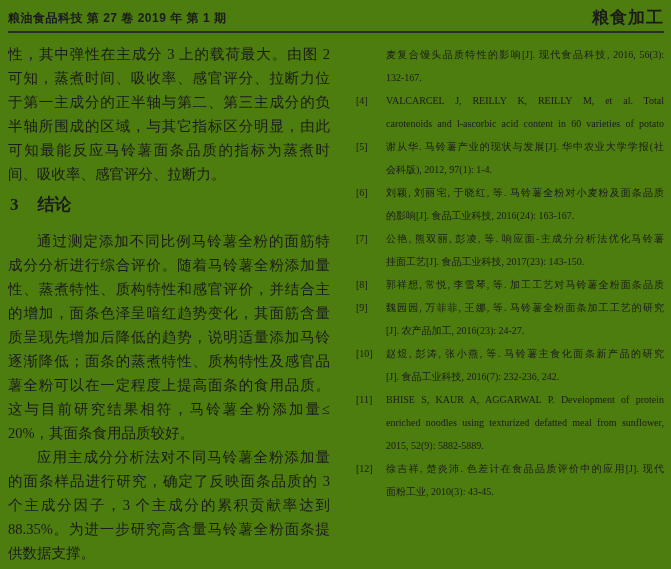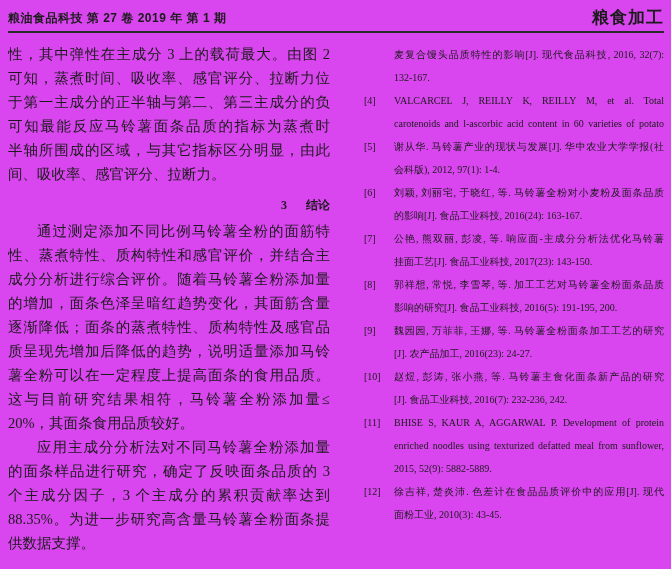--- a/index.html
+++ b/index.html
@@ -1,49 +1,49 @@
 <!DOCTYPE html>
 <html><head>
 <meta charset="utf-8">
 <style>
   html,body{margin:0;padding:0;background:#ffffff;}
   .page{
     position:relative;
     width:671px;height:569px;
-    background:#d946ef;
+    background:#4d7c0f;
     color:#1b1b1b;
     font-family:"Liberation Serif","DejaVu Serif",serif;
     overflow:hidden;
   }
   
   .header{
     position:absolute;top:0;left:8px;right:7px;height:31px;
     border-bottom:2px solid #2b2b2b;
     display:flex;justify-content:space-between;align-items:flex-end;
     font-family:"Liberation Sans","DejaVu Sans",sans-serif;
   }
   .journal-info{font-size:12px;font-weight:bold;padding-bottom:4px;letter-spacing:.5px;}
   .section-label{font-size:17px;font-weight:bold;padding-bottom:2px;letter-spacing:1px;}
   
   .columns{
     position:absolute;top:33px;left:8px;right:7px;bottom:0;
-    display:flex;gap:33px;font-family:Liberation Serif, serif;
+    display:flex;gap:25px;font-family:Liberation Serif, serif;
   }
   .col-left{width:322px;padding-top:9px;font-size:14.5px;}
   .col-right{flex:1;min-width:0;padding-top:10px;font-size:10px;}
   
   .tline{height:24px;line-height:24px;overflow:hidden;
          text-align:justify;text-align-last:justify;white-space:nowrap;}
   .rline{height:23px;line-height:23px;overflow:hidden;
          text-align:justify;text-align-last:justify;white-space:nowrap;}
   .tlast{text-align-last:left;}
   .tindent{text-indent:29px;}
   
-  .heading{height:24px;line-height:24px;margin:7px 0 2px 2px;
-           font-size:12px;font-weight:bold;text-align:right;}
+  .heading{height:24px;line-height:24px;margin:7px 0 12px 2px;
+           font-size:17px;font-weight:bold;}
   .heading .hnum{margin-right:19px;}
   
   .ref{position:relative;padding-left:31px;}
   .ref-label{position:absolute;left:1px;top:0;height:23px;line-height:23px;}
 </style>
 </head>
 <body>
 
 <div class="page">
 
@@ -52,48 +52,48 @@
     <span class="section-label">粮食加工</span>
   </div>
 
   <div class="columns">
 
     <div class="col-left">
       <div id="cont-para">
           <div class="tline">性，其中弹性在主成分 3 上的载荷最大。由图 2</div>
           <div class="tline">可知，蒸煮时间、吸收率、感官评分、拉断力位</div>
           <div class="tline">于第一主成分的正半轴与第二、第三主成分的负</div>
+          <div class="tline">半轴所围成的区域，与其它指标区分明显，由此</div>
           <div class="tline">可知最能反应马铃薯面条品质的指标为蒸煮时</div>
-          <div class="tline">半轴所围成的区域，与其它指标区分明显，由此</div>
           <div class="tline tlast">间、吸收率、感官评分、拉断力。</div>
         </div>
       <div class="heading">
         <span class="hnum">3</span><span>结论</span>
       </div>
       <div id="left-paras">
           <div class="tline tindent">通过测定添加不同比例马铃薯全粉的面筋特</div>
+          <div class="tline">成分分析进行综合评价。随着马铃薯全粉添加量</div>
           <div class="tline">性、蒸煮特性、质构特性和感官评价，并结合主</div>
-          <div class="tline">成分分析进行综合评价。随着马铃薯全粉添加量</div>
           <div class="tline">的增加，面条色泽呈暗红趋势变化，其面筋含量</div>
+          <div class="tline">质呈现先增加后降低的趋势，说明适量添加马铃</div>
           <div class="tline">逐渐降低；面条的蒸煮特性、质构特性及感官品</div>
-          <div class="tline">质呈现先增加后降低的趋势，说明适量添加马铃</div>
           <div class="tline">薯全粉可以在一定程度上提高面条的食用品质。</div>
           <div class="tline">这与目前研究结果相符，马铃薯全粉添加量≤</div>
           <div class="tline tlast">20%，其面条食用品质较好。</div>
           <div class="tline tindent">应用主成分分析法对不同马铃薯全粉添加量</div>
           <div class="tline">的面条样品进行研究，确定了反映面条品质的 3</div>
           <div class="tline">个主成分因子，3 个主成分的累积贡献率达到</div>
           <div class="tline">88.35%。为进一步研究高含量马铃薯全粉面条提</div>
           <div class="tline tlast">供数据支撑。</div>
         </div>
     </div>
 
     <div class="col-right" id="refs-container">
         <div class="ref">
-          <div class="rline">麦复合馒头品质特性的影响[J]. 现代食品科技, 2016, 32(7):</div>
+          <div class="rline">麦复合馒头品质特性的影响[J]. 现代食品科技, 2016, 56(3):</div>
           <div class="rline tlast">132-167.</div>
         </div>
         <div class="ref">
           <span class="ref-label">[4]</span>
           <div class="rline">VALCARCEL J, REILLY K, REILLY M, et al. Total</div>
           <div class="rline">carotenoids and l-ascorbic acid content in 60 varieties of potato</div>
         </div>
         <div class="ref">
           <span class="ref-label">[5]</span>
           <div class="rline">谢从华. 马铃薯产业的现状与发展[J]. 华中农业大学学报(社</div>
@@ -105,21 +105,20 @@
           <div class="rline tlast">的影响[J]. 食品工业科技, 2016(24): 163-167.</div>
         </div>
         <div class="ref">
           <span class="ref-label">[7]</span>
           <div class="rline">公艳, 熊双丽, 彭凌, 等. 响应面-主成分分析法优化马铃薯</div>
           <div class="rline tlast">挂面工艺[J]. 食品工业科技, 2017(23): 143-150.</div>
         </div>
         <div class="ref">
           <span class="ref-label">[8]</span>
           <div class="rline">郭祥想, 常悦, 李雪琴, 等. 加工工艺对马铃薯全粉面条品质</div>
-          <div class="rline tlast">影响的研究[J]. 食品工业科技, 2016(5): 191-195, 200.</div>
         </div>
         <div class="ref">
           <span class="ref-label">[9]</span>
           <div class="rline">魏园园, 万菲菲, 王娜, 等. 马铃薯全粉面条加工工艺的研究</div>
           <div class="rline tlast">[J]. 农产品加工, 2016(23): 24-27.</div>
         </div>
         <div class="ref">
           <span class="ref-label">[10]</span>
           <div class="rline">赵煜, 彭涛, 张小燕, 等. 马铃薯主食化面条新产品的研究</div>
           <div class="rline tlast">[J]. 食品工业科技, 2016(7): 232-236, 242.</div>

